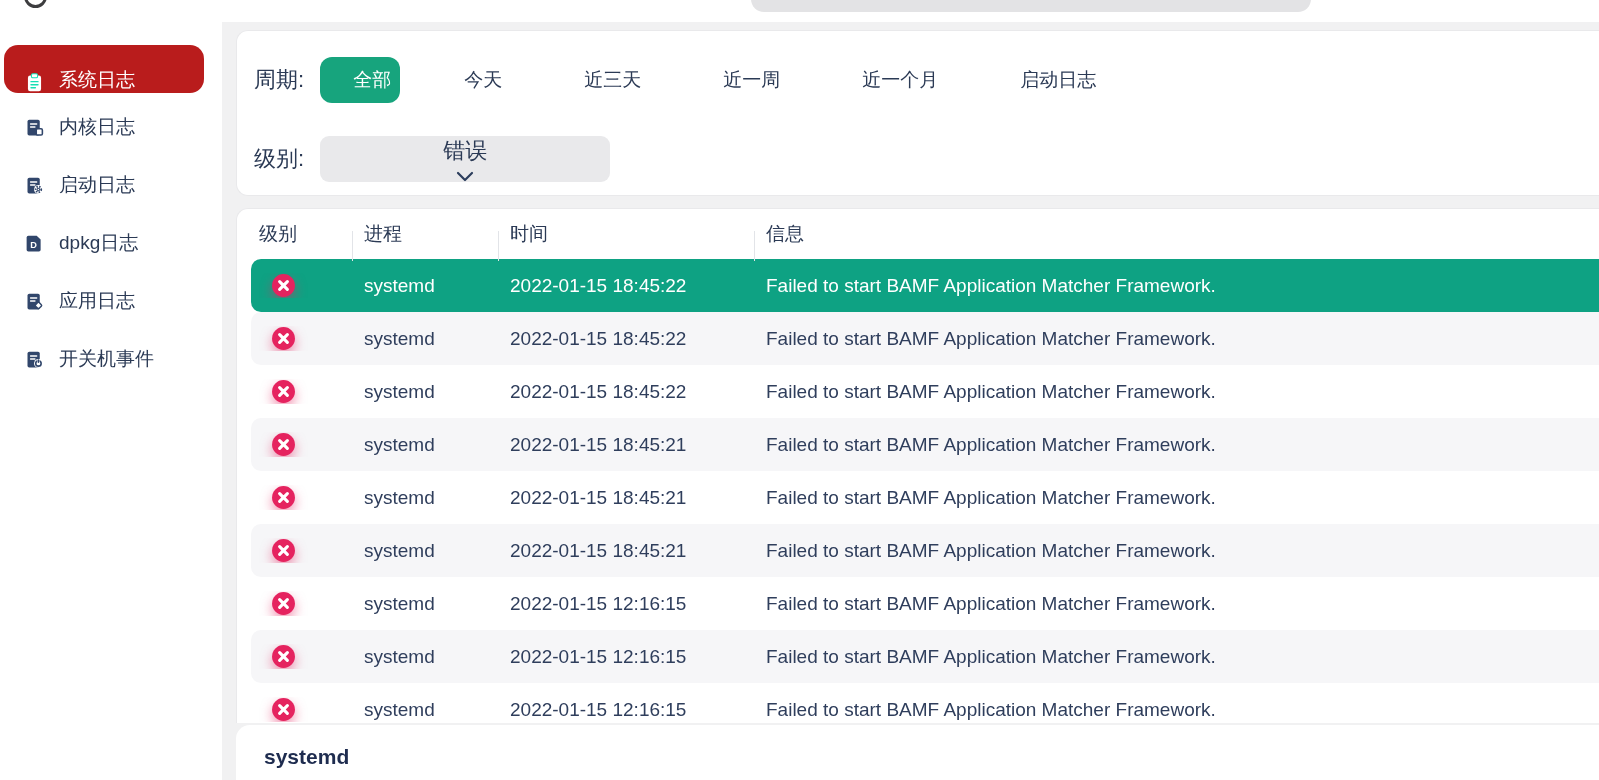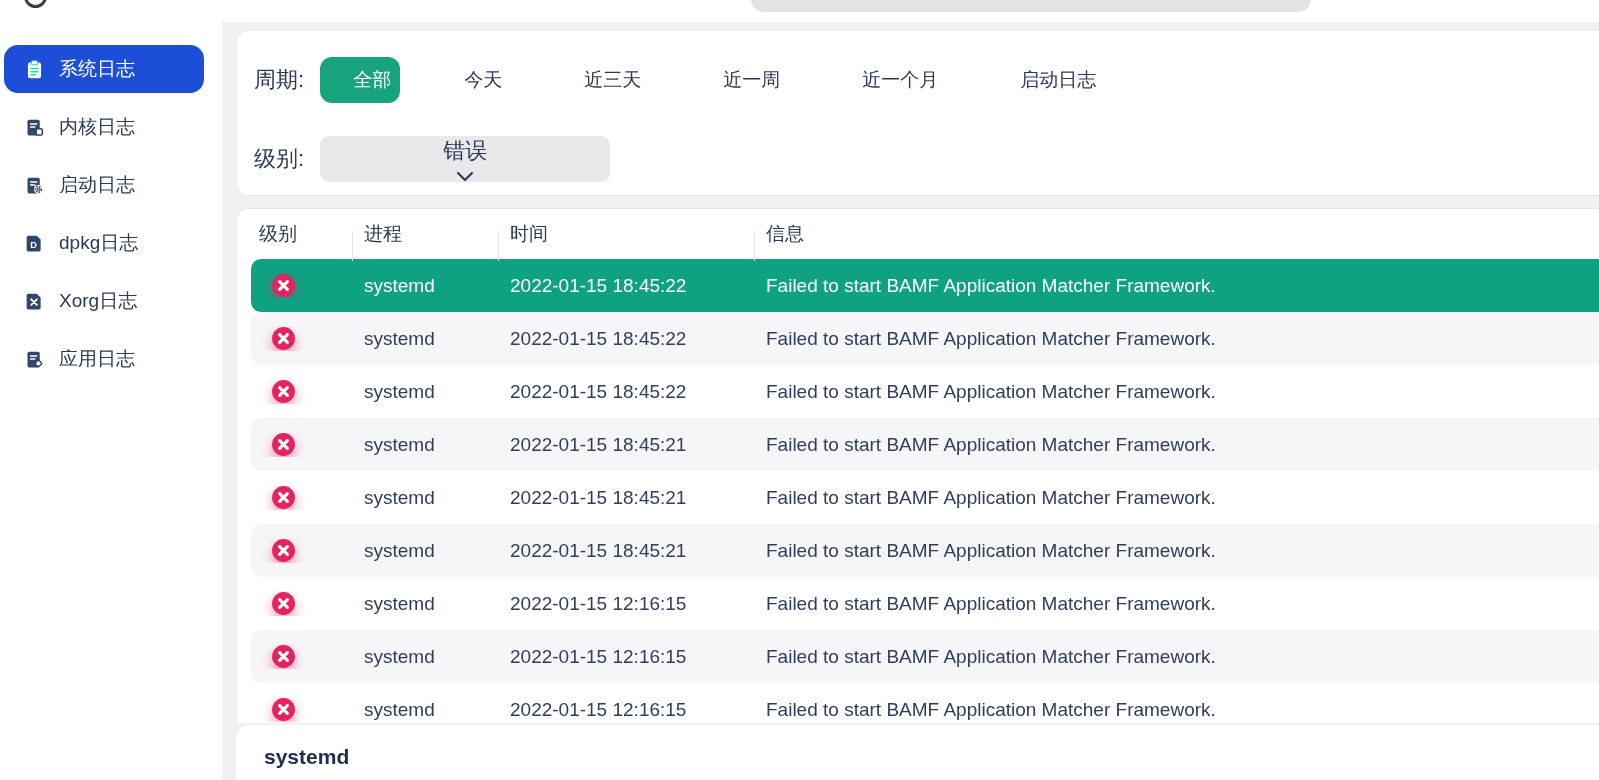--- a/index.html
+++ b/index.html
@@ -18,21 +18,21 @@
 
   
   .sidebar { position:absolute; left:0; top:22px; width:222px; bottom:0; background:#ffffff; padding-top:23px; z-index:2; }
   .side-item {
     --line:#ffffff;
     display:flex; align-items:center; height:48px; margin:0 18px 10px 4px;
     padding-left:20px; gap:14px; font-size:19px; color:#2b3a55; cursor:pointer;
     border-radius:14px;
   }
   .side-item .sicon { width:21px; height:21px; flex:0 0 21px; color:#31466b; display:block; }
-  .side-item.selected { background:#1d4ed8; color:#ffffff; --line:#16dfb4; }
+  .side-item.selected { background:#b91c1c; color:#ffffff;align-items:flex-end; --line:#16dfb4; }
   .side-item.selected .sicon { color:#ffffff; }
 
   
   .main { position:absolute; left:236px; top:0; right:0; bottom:0; }
 
   .filter-card {
     position:absolute; top:30px; left:0; right:0; height:166px;
     background:#ffffff; border:1px solid #e9e9eb; border-right:none;
     border-radius:12px 0 0 12px;
   }
@@ -131,39 +131,43 @@
   </div>
 
   <div class="side-item">
     <svg class="sicon" viewBox="0 0 24 24">
       <path d="M5 3h9.5L19 7.5V19a2 2 0 0 1-2 2H5a2 2 0 0 1-2-2V5a2 2 0 0 1 2-2z" fill="currentColor"></path>
       <text x="7.2" y="17.2" font-size="10.5" font-weight="bold" fill="var(--line)" font-family="Liberation Sans, sans-serif">D</text>
     </svg>
     <span>dpkg日志</span>
   </div>
 
-  <div class="side-item">
-    <svg class="sicon" viewBox="0 0 24 24">
-      <path d="M5 3h9.5L19 7.5V19a2 2 0 0 1-2 2H5a2 2 0 0 1-2-2V5a2 2 0 0 1 2-2z" fill="currentColor"></path>
-      <path d="M8.3 9.5l6.4 6.4M14.7 9.5l-6.4 6.4" stroke="var(--line)" stroke-width="2.2" stroke-linecap="round"></path>
-    </svg>
-    <span>Xorg日志</span>
-  </div>
 
   <div class="side-item">
     <svg class="sicon" viewBox="0 0 24 24">
       <rect x="4" y="3" width="14" height="18" rx="2" fill="currentColor"></rect>
       <path d="M7.5 8h7M7.5 11.5h5" stroke="var(--line)" stroke-width="1.6" stroke-linecap="round" fill="none"></path>
       <g transform="rotate(45 16.5 16.5)">
         <rect x="13.6" y="13.6" width="5.8" height="5.8" rx="1.2" fill="var(--line)" stroke="currentColor" stroke-width="1.7"></rect>
       </g>
     </svg>
     <span>应用日志</span>
   </div>
 
+  <div class="side-item">
+    <svg class="sicon" viewBox="0 0 24 24">
+      <rect x="4" y="3" width="14" height="18" rx="2" fill="currentColor"></rect>
+      <path d="M7.5 8h7M7.5 11.5h5" stroke="var(--line)" stroke-width="1.6" stroke-linecap="round" fill="none"></path>
+      <circle cx="16.5" cy="16.5" r="5" fill="var(--line)"></circle>
+      <circle cx="16.5" cy="16.5" r="3.1" fill="none" stroke="currentColor" stroke-width="1.8"></circle>
+      <path d="M16.5 12.2v3.2" stroke="var(--line)" stroke-width="2.6"></path>
+      <path d="M16.5 12.6v2.6" stroke="currentColor" stroke-width="1.8" stroke-linecap="round"></path>
+    </svg>
+    <span>开关机事件</span>
+  </div>
 
 </aside>
 
 <div class="main">
 
   <section class="filter-card">
     <div class="frow period">
       <span class="filter-label">周期:</span>
       <button class="p-btn selected">全部</button>
       <button class="p-btn">今天</button>

